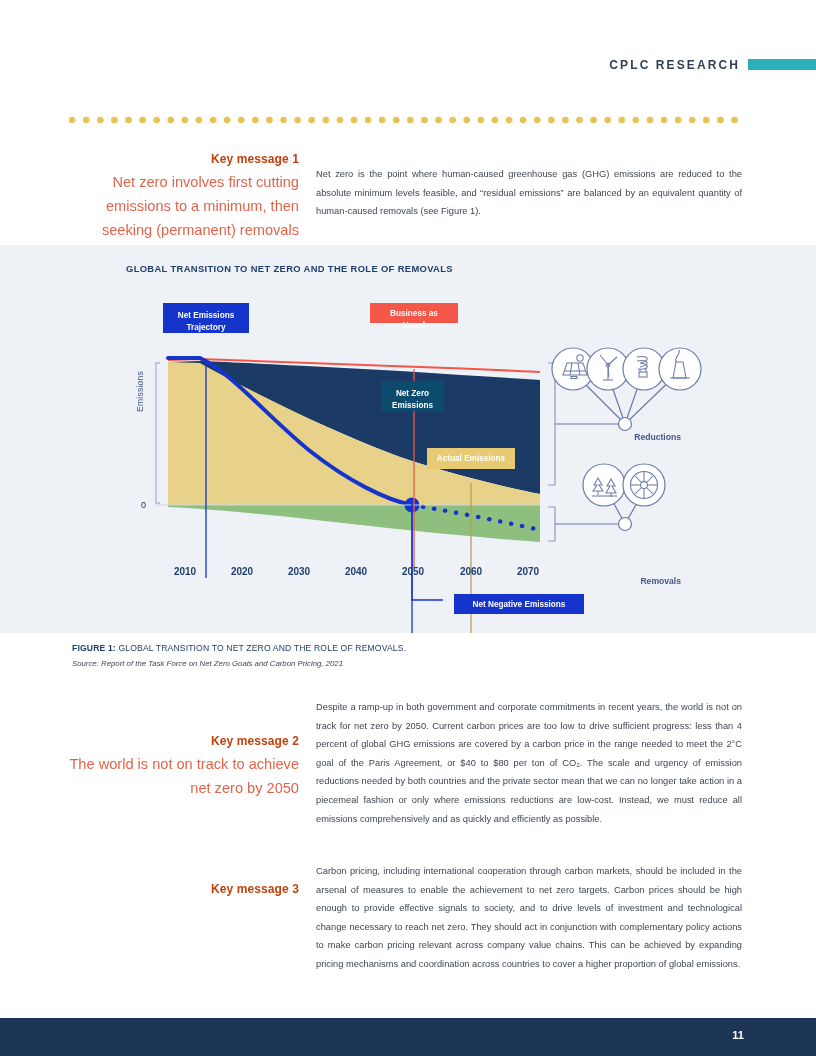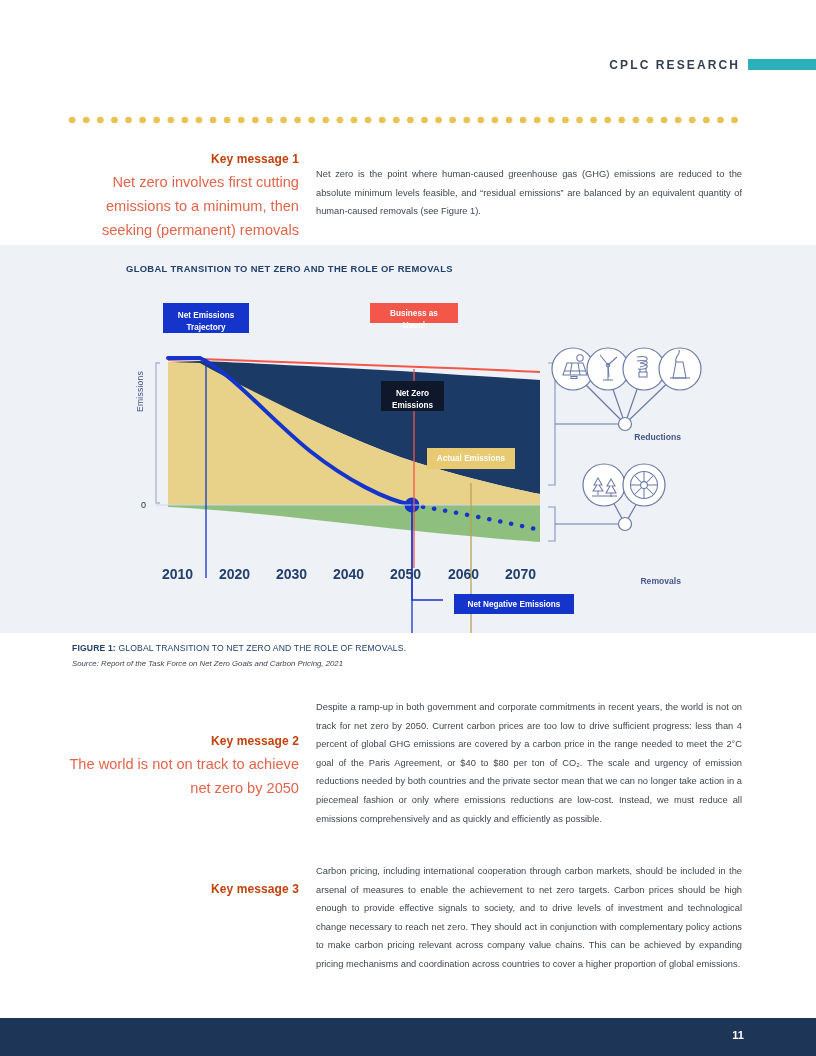--- a/index.html
+++ b/index.html
@@ -42,31 +42,31 @@
   .fig-title{
     position:absolute;left:126px;top:263px;font-size:9.4px;font-weight:700;
     letter-spacing:.35px;color:#22406e;
   }
   .chart-wrap{position:absolute;left:0;top:245px;width:816px;height:388px;}
 
   
   .callout{position:absolute;color:#fff;font-size:8.2px;font-weight:700;text-align:center;line-height:11.5px;padding:7px 8px;box-sizing:border-box;}
   #co-net{left:163px;top:303px;width:86px;height:30px;background:#1434cb;}
   #co-bau{left:370px;top:303px;width:88px;height:20px;background:#f4564a;padding-top:5px;}
-  #co-nze{left:381px;top:381px;width:63px;height:30px;background:#0f172a;}
+  #co-nze{left:381px;top:381px;width:63px;height:30px;background:#0c4a6e;}
   #co-act{left:427px;top:416px;width:88px;height:21px;background:#e8ca72;color:#ffffff;padding-top:5px;margin-top:32px;}
-  #co-nne{left:454px;top:594px;width:120px;height:20px;background:#1434cb;padding-top:5px;}
+  #co-nne{left:454px;top:594px;width:130px;height:20px;background:#1434cb;padding-top:5px;}
 
   
   .y-label{
     position:absolute;left:133px;top:400px;width:14px;font-size:8.6px;color:#46568a;
     transform:rotate(-90deg);transform-origin:center;letter-spacing:.2px;
   }
   .zero{position:absolute;left:141px;top:500px;font-size:9px;color:#24324d;}
-  .xtick{position:absolute;top:566px;font-size:14px;color:#22406e;font-weight:600;width:46px;}
+  .xtick{position:absolute;top:566px;font-size:10px;color:#22406e;font-weight:600;width:46px;text-align:center;}
 
   .cl-label{position:absolute;font-size:8.6px;font-weight:700;color:#46568a;width:110px;text-align:right;}
   #lab-red{left:571px;top:432px;}
   #lab-rem{left:571px;top:540px;margin-top:36px;}
 
   
   .cap{position:absolute;left:72px;top:643px;font-size:8.6px;color:#22406e;letter-spacing:.15px;}
   .cap b{font-weight:700;}
   .src{position:absolute;left:72px;top:659px;font-size:7.8px;font-style:italic;color:#3f4650;}
 

